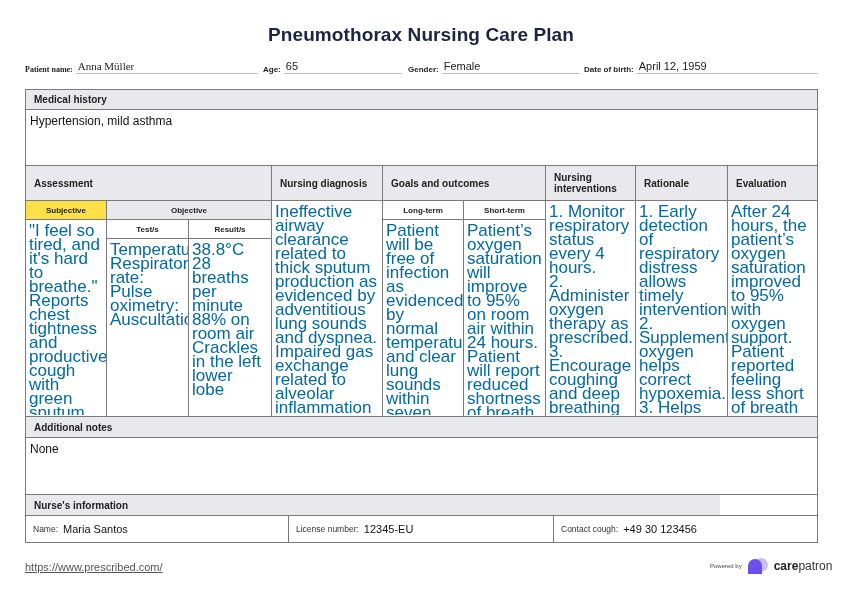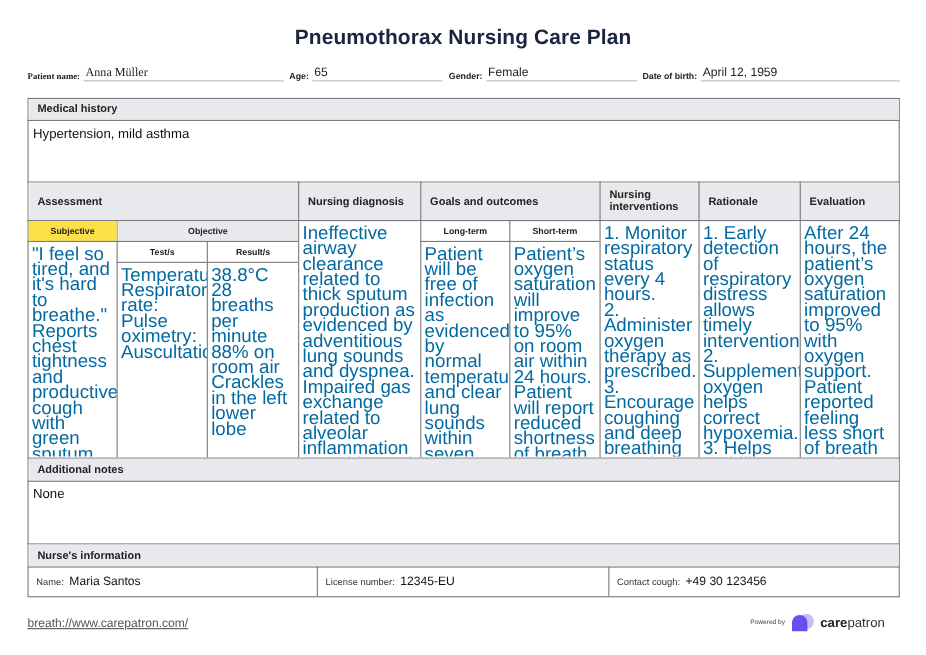--- a/index.html
+++ b/index.html
@@ -27,21 +27,21 @@
   .hline { position: absolute; height: 1px; background: #7a7a7a; }
 
   .sub { font-size: 8px; font-weight: bold; text-align: center; color: #222; display: flex; align-items: center; justify-content: center; }
   .cell { font-size: 17px; line-height: 14px; color: #0369a1; padding: 4px 3px; overflow: hidden; white-space: pre-line; }
 
   .nurse-cell { display: flex; align-items: center; padding-left: 7px; }
   .nurse-cell .nl { font-size: 8.5px; color: #333; margin-right: 5px; }
   .nurse-cell .nv { font-size: 11px; color: #111; }
 
   .url { position: absolute; left: 25px; top: 561px; font-size: 11px; color: #555; text-decoration: underline; }
-  .powered { position: absolute; left: 682px; top: 558px; display: flex; align-items: center; }
+  .powered { position: absolute; left: 710px; top: 558px; display: flex; align-items: center; }
   .powered .pb { font-size: 6px; color: #444; margin-right: 4px; }
   .powered .logo { width: 24px; height: 16px; position: relative; margin-right: 4px; }
   .powered .brand { font-size: 12px; color: #333; }
   .powered .brand b { font-weight: bold; color: #222; }
 </style>
 </head>
 <body>
 
 <div class="title">Pneumothorax Nursing Care Plan</div>
 
@@ -122,39 +122,39 @@
 3.  Helps mobilize secretions and</div>
 <div class="abs cell" style="left:728px; top:201px; width:89px; height:214px;">After 24 hours, the patient’s oxygen saturation improved to 95% with oxygen support. Patient reported feeling less short of breath and was able to perform</div>
 
 <div class="hline" style="left:25px; top:416px; width:793px;"></div>
 
 <div class="abs hdr" style="left:26px; top:417px; width:791px; height:20px;">Additional notes</div>
 <div class="hline" style="left:25px; top:437px; width:793px;"></div>
 <div class="abs body-text" style="left:26px; top:438px; width:791px; height:56px;">None</div>
 <div class="hline" style="left:25px; top:494px; width:793px;"></div>
 
-<div class="abs hdr" style="left:26px; top:495px; width:791px; height:20px;">Nurse's information</div>
+<div class="abs hdr" style="left:26px; top:495px; width:694px; height:20px;">Nurse's information</div>
 <div class="hline" style="left:25px; top:515px; width:793px;"></div>
 <div class="vline" style="left:288px; top:515px; height:27px;"></div>
 <div class="vline" style="left:553px; top:515px; height:27px;"></div>
 
 <div class="abs nurse-cell" style="left:26px; top:516px; width:262px; height:26px;">
   <span class="nl">Name:</span>
   <span class="nv">Maria Santos</span>
 </div>
 <div class="abs nurse-cell" style="left:289px; top:516px; width:264px; height:26px;">
   <span class="nl">License number:</span>
   <span class="nv">12345-EU</span>
 </div>
 <div class="abs nurse-cell" style="left:554px; top:516px; width:263px; height:26px;">
   <span class="nl">Contact cough:</span>
   <span class="nv">+49 30 123456</span>
 </div>
 
-<a class="url">breath://www.carepatron.com/</a>
+<a class="url">https://www.prescribed.com/</a>
 <div class="powered">
   <span class="pb">Powered by</span>
   <span class="logo">
     <svg width="24" height="16" viewBox="0 0 24 16">
       <circle cx="15" cy="7" r="7" fill="#c9bdf7"></circle>
       <path d="M2 16 L2 8 A7 7 0 0 1 16 8 L16 16 Z" fill="#6c4ef0"></path>
     </svg>
   </span>
   <span class="brand"><b>care</b><span>patron</span></span>
 </div>

